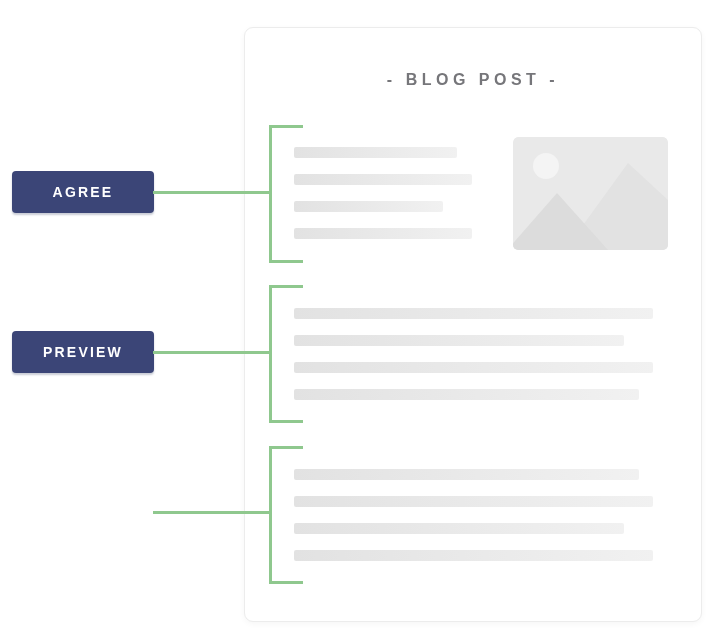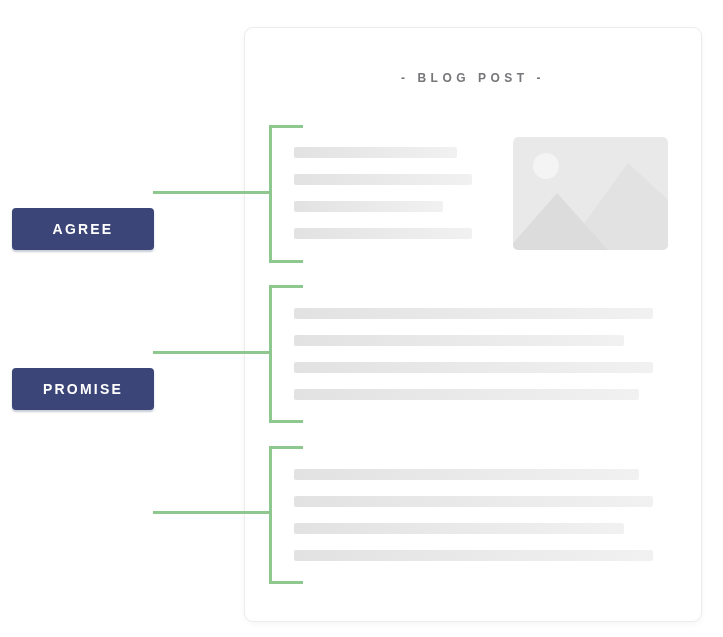--- a/index.html
+++ b/index.html
@@ -19,39 +19,38 @@
     border:1px solid var(--card-border,#ececec);
     border-radius:9px;
     box-shadow:0 2px 6px rgba(0,0,0,0.04);
     box-sizing:border-box;
   }
   .card-title{
     position:absolute;
     left:244px;top:71px;
     width:458px;
     text-align:center;
-    font-size:12px;
+    font-size:16px;
     font-weight:700;
     letter-spacing:4.5px;
     color:var(--title-color,#76767a);
   }
   
   .step-btn{
     position:absolute;
     left:12px;
     width:142px;height:42px;
     background:var(--navy,#3b4577);
     border-radius:4px;
     color:var(--label-text,#ffffff);
     font-size:14px;
     font-weight:700;
     letter-spacing:2.2px;
     display:flex;align-items:center;justify-content:center;
     box-shadow:0 2px 2px rgba(40,50,90,0.25);
-    margin-top:37px;
   }
   .btn-agree{top:171px;}
   .btn-promise{top:331px;}
   .btn-preview{top:491px;}
   
   .connector{
     position:absolute;
     left:153px;width:119px;height:3px;
     background:var(--green,#8fc88e);
   }
@@ -98,21 +97,21 @@
   <div class="step-btn btn-agree">AGREE</div>
   <div class="connector conn-agree"></div>
   <div class="bracket brk-agree"></div>
   <div class="bar-group bg-agree">
       <div class="bar" style="width: 163px;"></div>
       <div class="bar" style="width: 178px;"></div>
       <div class="bar" style="width: 149px;"></div>
       <div class="bar" style="width: 178px;"></div>
     </div>
 
-  <div class="step-btn btn-promise">PROMISE</div>
+  <div class="step-btn btn-promise">PREVIEW</div>
   <div class="connector conn-promise"></div>
   <div class="bracket brk-promise"></div>
   <div class="bar-group bg-promise">
       <div class="bar" style="width: 359px;"></div>
       <div class="bar" style="width: 330px;"></div>
       <div class="bar" style="width: 359px;"></div>
       <div class="bar" style="width: 345px;"></div>
     </div>
 
   <div class="connector conn-preview"></div>

